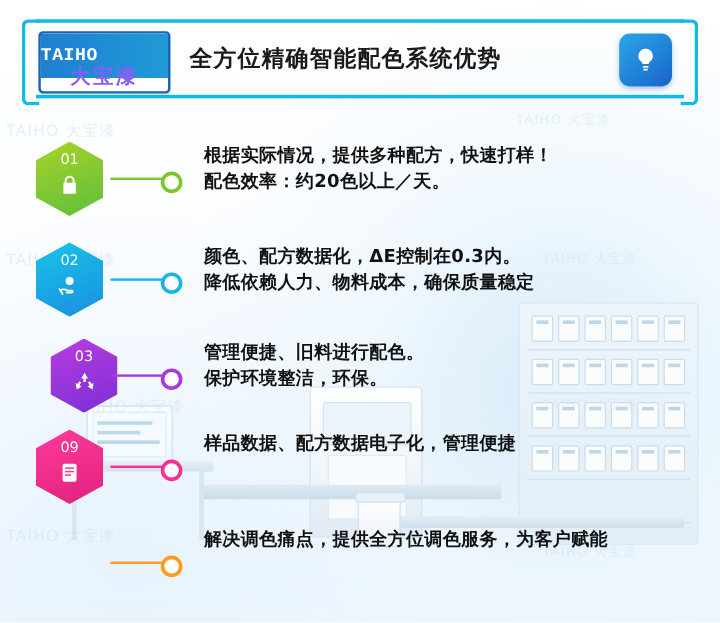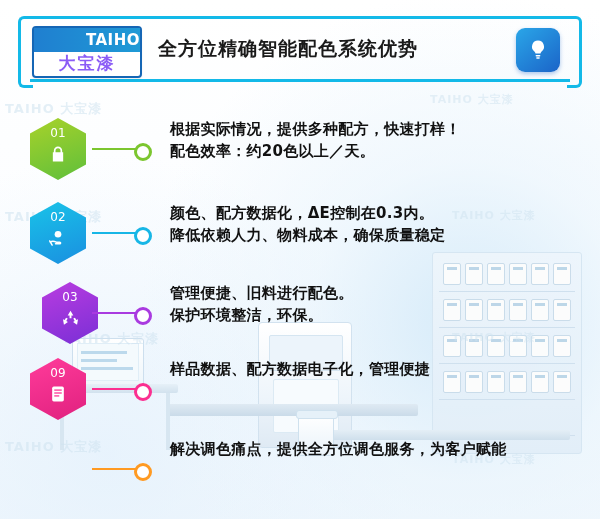--- a/index.html
+++ b/index.html
@@ -13,21 +13,21 @@
 
   
   .bg-grad{
     position:absolute;left:0;top:0;width:600px;height:519px;
     background:
       radial-gradient(circle at 78% 62%, rgba(208,232,248,.85) 0%, rgba(230,243,252,.55) 28%, rgba(255,255,255,0) 58%),
       radial-gradient(circle at 18% 88%, rgba(226,240,252,.7) 0%, rgba(255,255,255,0) 45%),
       linear-gradient(180deg,#ffffff 0%,#fbfdff 55%,#f2f8fd 100%);
   }
   .wm{
-    position:absolute;color:#cfe3f0;opacity:.55;font-size:13px;font-weight:bold;
+    position:absolute;color:#cfe3f0;opacity:.55;font-size:13px;font-weight:normal;
     letter-spacing:1px;white-space:nowrap;
   }
   .wm.small{font-size:11px;opacity:.5;}
 
   
   .photo{position:absolute;}
   .shelf{
     position:absolute;right:18px;top:252px;width:148px;height:200px;
     background:linear-gradient(180deg,#eef6fc 0%,#e2eef8 100%);
     border:1px solid #d6e6f2;border-radius:3px;opacity:.96;
@@ -83,23 +83,23 @@
   }
   .hdr-line-top{position:absolute;left:12px;right:12px;top:0;height:3px;background:#13b9e8;}
   .hdr-line-bot{position:absolute;left:12px;right:12px;bottom:0;height:3px;background:#13b9e8;}
 
   .logo{
     position:absolute;left:14px;top:10px;width:106px;height:48px;
     background:#ffffff;border:2px solid #1566b5;border-radius:4px;
     box-shadow:0 1px 2px rgba(0,0,0,.08);
   }
   .logo .lg-top{
-    position:absolute;left:0;top:0;right:0;height:24px;
+    position:absolute;left:0;top:0;right:0;height:37px;
     background:linear-gradient(90deg,#1f7fd0,#1f9ad6);
-    display:flex;align-items:center;justify-content:flex-end;
+    display:flex;align-items:center;justify-content:flex-start;font-family:Liberation Mono, monospace;
   }
   .logo .lg-top span{color:#ffffff;font-size:15px;font-weight:bold;letter-spacing:.5px;}
   .logo .lg-bot{
     position:absolute;left:0;top:23px;right:0;bottom:0;
     display:flex;align-items:center;justify-content:center;
   }
   .logo .lg-bot span{color:#8b5cf6;font-size:17px;font-weight:bold;letter-spacing:2px;}
 
   .hdr-title{
     position:absolute;left:140px;top:0;height:66px;display:flex;align-items:center;

